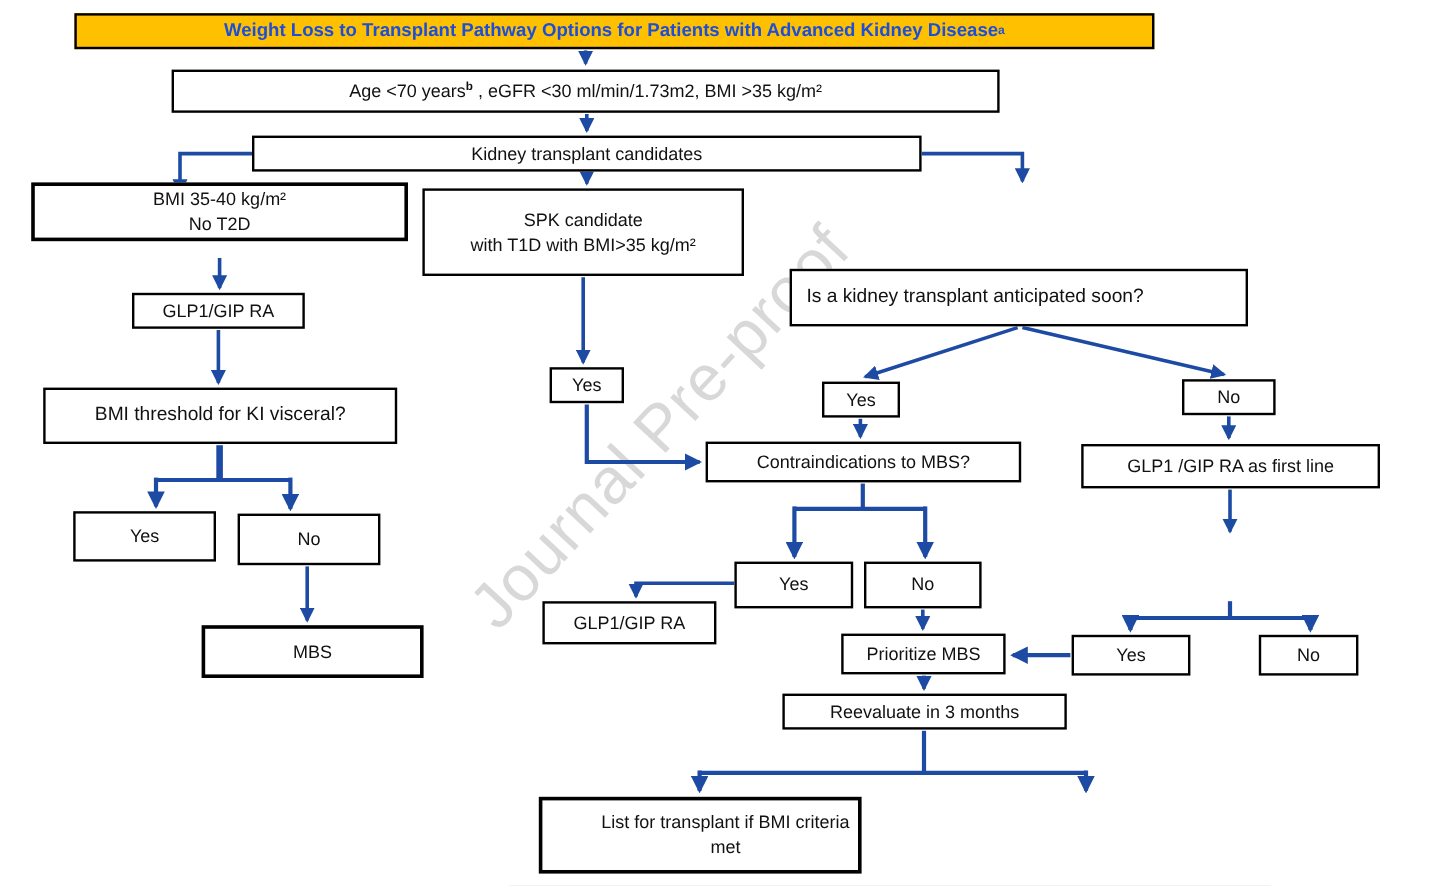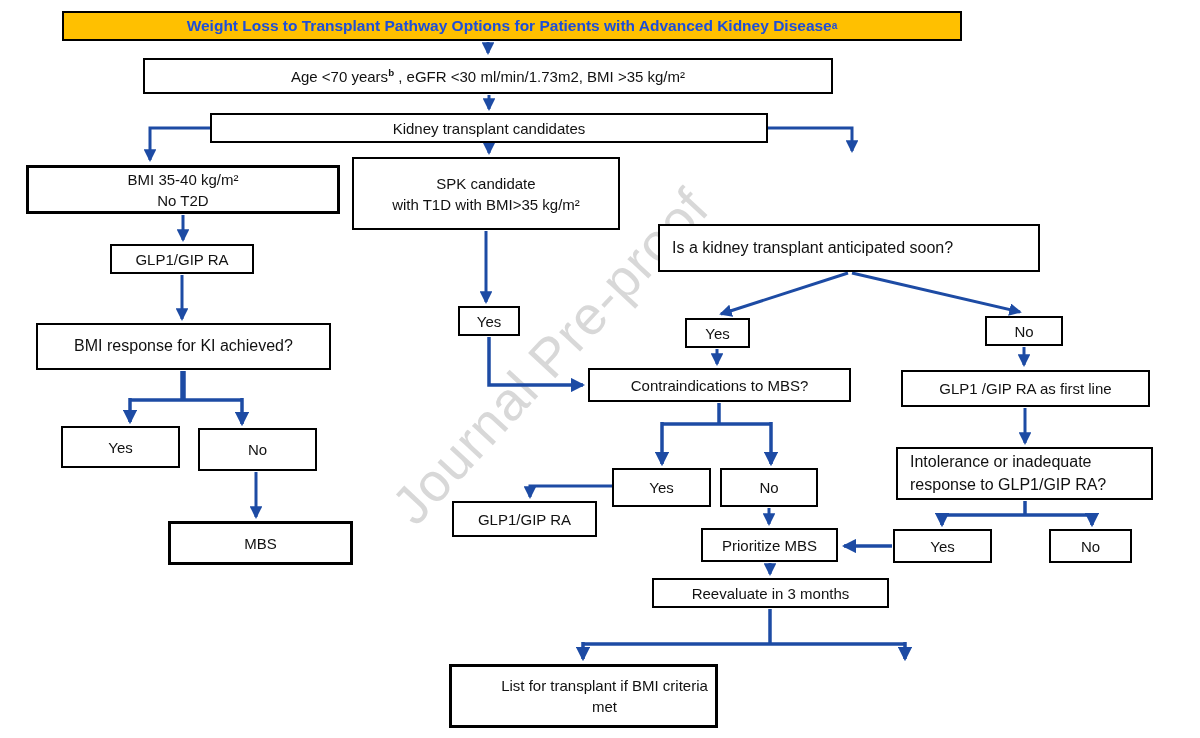--- a/index.html
+++ b/index.html
@@ -92,27 +92,27 @@
   </div>
 
   <div class="node" style="left:143px; top:58px; width:690px; height:36px;">
     <span>
       <span>Age &lt;70 years</span><sup class="sb">b</sup><span> , eGFR &lt;30 ml/min/1.73m2, BMI &gt;35 kg/m²</span>
     </span>
   </div>
 
   <div class="node" style="left:210px; top:113px; width:558px; height:30px;">Kidney transplant candidates</div>
 
-  <div class="node thick" style="left:26px; top:165px; width:314px; height:49px;">
+  <div class="node thick" style="left:26px; top:152px; width:314px; height:49px;">
       <span>BMI 35-40 kg/m²<br>No T2D</span>
     </div>
 
   <div class="node" style="left:110px; top:244px; width:144px; height:30px;">GLP1/GIP RA</div>
 
-  <div class="node" style="left:36px; top:323px; width:295px; height:47px; font-size:16px;">BMI response for KI achieved?</div>
+  <div class="node" style="left:36px; top:323px; width:295px; height:47px; font-size:16px;">BMI threshold for KI visceral?</div>
 
   <div class="node" style="left:61px; top:426px; width:119px; height:42px;">Yes</div>
 
   <div class="node" style="left:198px; top:428px; width:119px; height:43px;">No</div>
 
   <div class="node thick" style="left:168px; top:521px; width:185px; height:44px;">MBS</div>
 
   <div class="node" style="left:352px; top:157px; width:268px; height:73px;">
       <span>SPK candidate<br>with T1D with BMI&gt;35 kg/m²</span>
     </div>
@@ -131,23 +131,20 @@
   <div class="node" style="left:612px; top:468px; width:99px; height:39px;">Yes</div>
 
   <div class="node" style="left:720px; top:468px; width:98px; height:39px;">No</div>
 
   <div class="node" style="left:452px; top:501px; width:145px; height:36px;">GLP1/GIP RA</div>
 
   <div class="node" style="left:701px; top:528px; width:137px; height:34px;">Prioritize MBS</div>
 
   <div class="node" style="left:901px; top:370px; width:249px; height:37px;">GLP1 /GIP RA as first line</div>
 
-  <div class="node left-align" style="left:896px; top:447px; width:257px; height:53px; font-size:16px;">
-      <span>Intolerance or inadequate<br>response to GLP1/GIP RA?</span>
-    </div>
 
   <div class="node" style="left:893px; top:529px; width:99px; height:34px;">Yes</div>
 
   <div class="node" style="left:1049px; top:529px; width:83px; height:34px;">No</div>
 
   <div class="node" style="left:652px; top:578px; width:237px; height:30px;">Reevaluate in 3 months</div>
 
   <div class="node thick" style="left:449px; top:664px; width:269px; height:64px;padding-left:48px;">
       <span>List for transplant if BMI criteria<br>met</span>
     </div>

